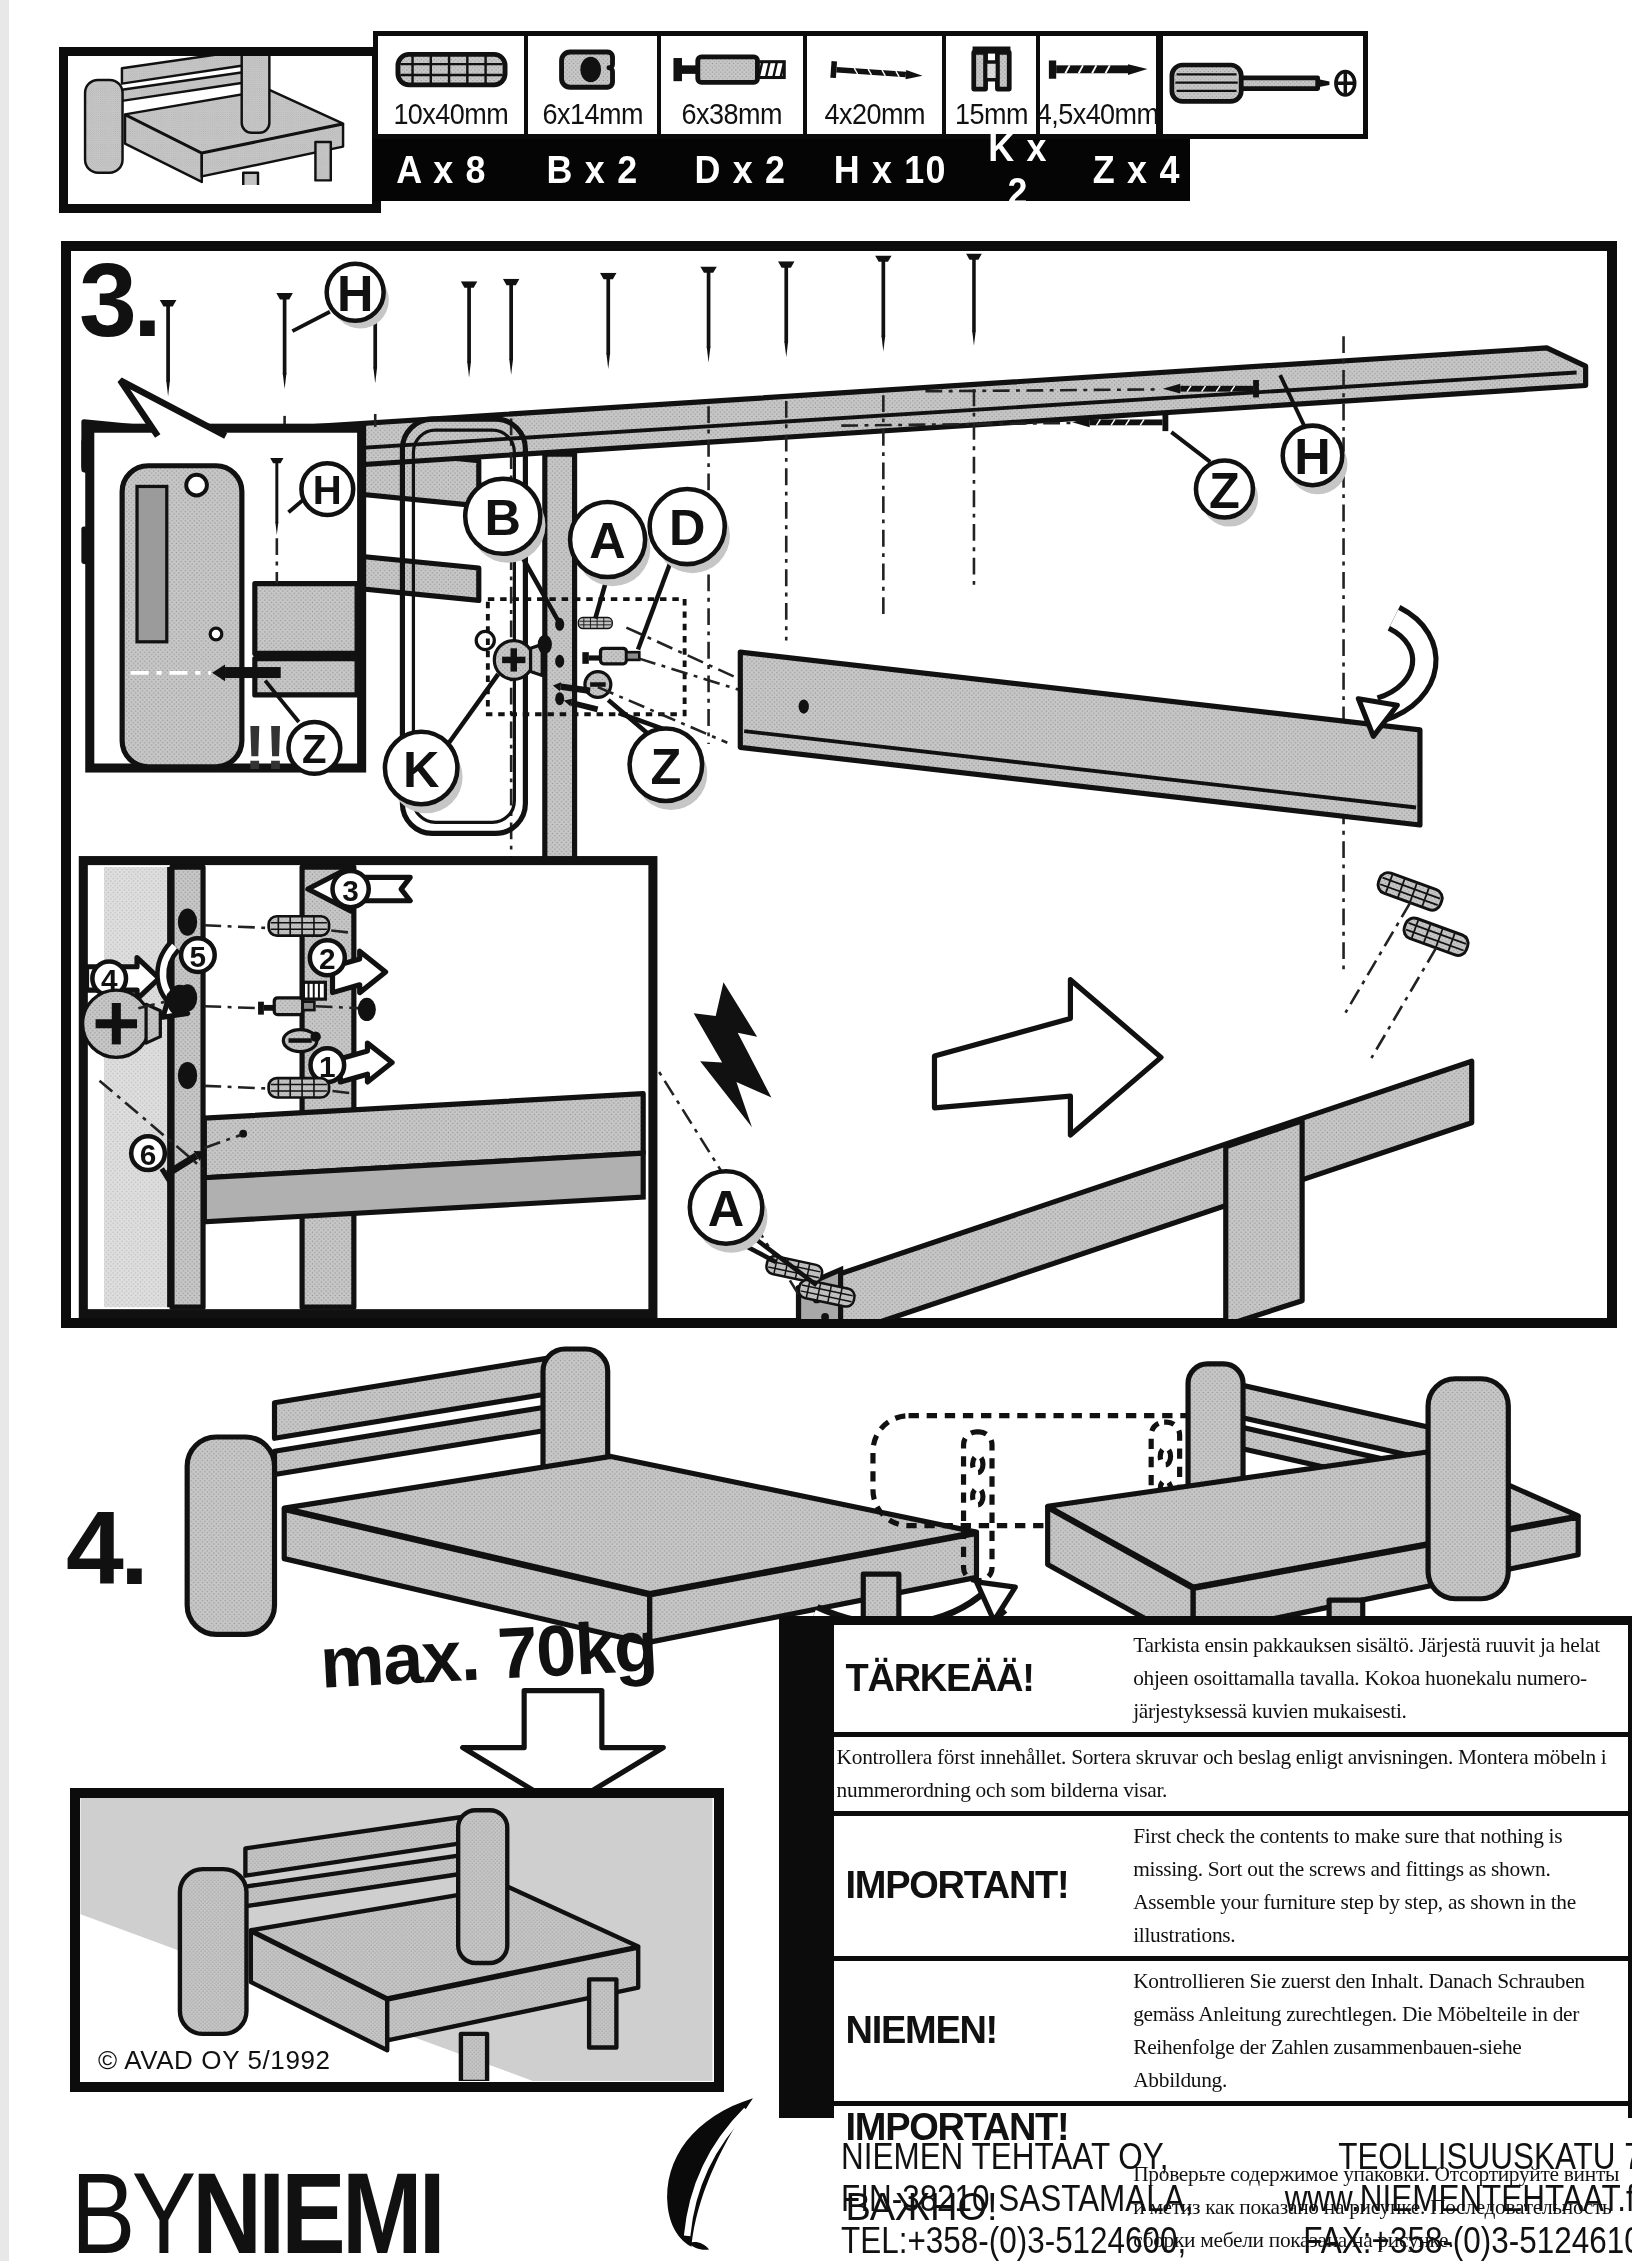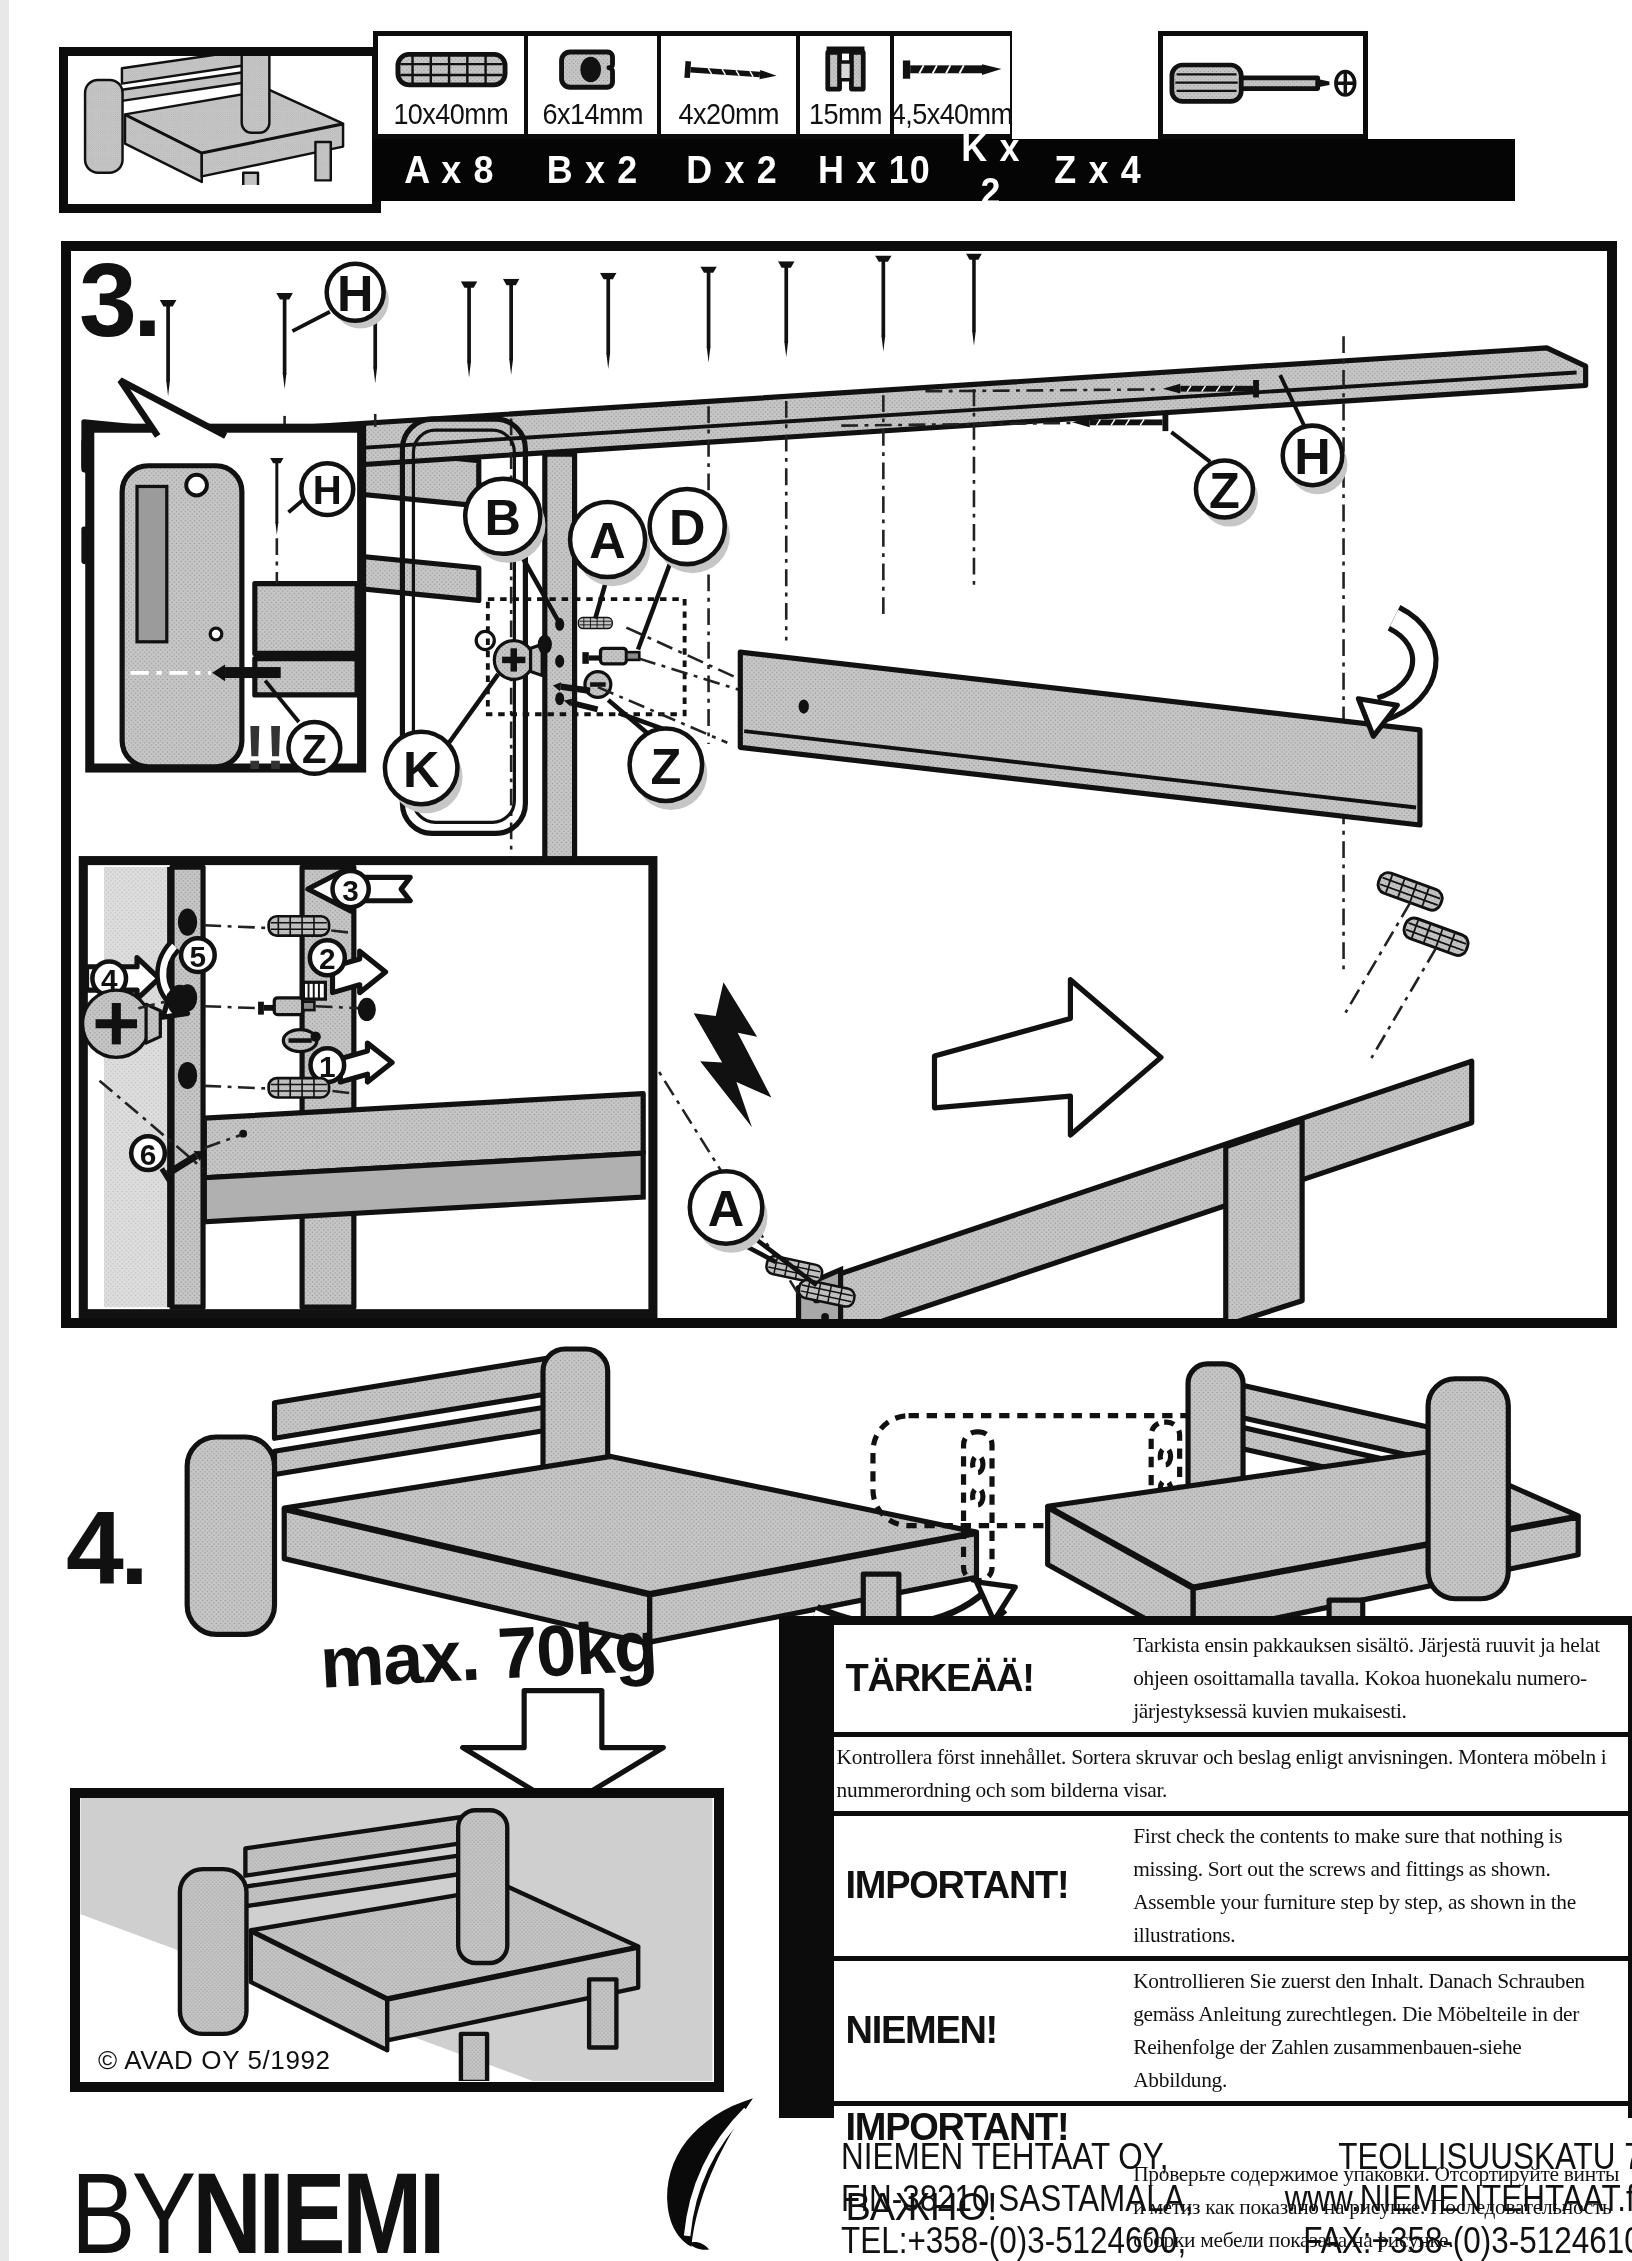--- a/index.html
+++ b/index.html
@@ -10,21 +10,21 @@
   
   .thumb-box{left:50px;top:47px;width:304px;height:148px;border:9px solid #0c0c0c;background:#fff;}
   .hw-cells{left:364px;top:31px;width:784px;height:108px;display:flex;}
   .hw-cell{flex:0 0 auto;border:5.2px solid #0c0c0c;border-right-width:2.6px;border-left-width:2.6px;
            background:#fff;display:flex;flex-direction:column;align-items:center;justify-content:space-between;
            box-sizing:border-box;padding:5.2px 2.6px 2.6px 2.6px;}
   .hw-cell:first-child{border-left-width:5.2px;}
   .hw-size{font-size:30px;font-weight:400;letter-spacing:-0.6px;white-space:nowrap;transform:scaleX(.9);}
   .tool-box{left:1149px;top:31px;width:210px;height:108px;border:5.2px solid #0c0c0c;background:#fff;
             box-sizing:border-box;display:flex;align-items:center;justify-content:center;}
-  .hw-strip{left:364px;top:139px;width:1142px;height:62px;background:#050505;display:flex;align-items:center;}
+  .hw-strip{left:364px;top:139px;width:817px;height:62px;background:#050505;display:flex;align-items:center;gap:23px;}
   .hw-count{color:#fff;font-size:39px;font-weight:600;text-align:center;letter-spacing:1.3px;transform:scaleX(.92);}
 
   
   .step3-frame{left:52px;top:241px;width:1556px;height:1087px;border:10.4px solid #0c0c0c;box-sizing:border-box;background:#fff;}
   .step-num{font-size:104px;font-weight:800;letter-spacing:-3.9px;}
   .n3{left:70px;top:241px;}
   .n4{left:57px;top:1489px;}
 
   
   .maxkg{left:311px;top:1613px;font-size:72px;font-weight:800;transform:rotate(-3deg);letter-spacing:-1.3px;white-space:nowrap;}
@@ -143,20 +143,33 @@
       </svg>
       <div class="hw-size">10x40mm</div>
     </div>
     <div class="hw-cell" style="width:133px">
       <svg width="91" height="56" viewBox="0 0 150 92">
         <path class="wood" stroke-width="6" d="M38,18 h62 a8,8 0 0 1 8,8 v12 a6,6 0 0 1 -6,6 a6,6 0 0 1 6,6 v18 a8,8 0 0 1 -8,8 h-62 a14,14 0 0 1 -14,-14 v-30 a14,14 0 0 1 14,-14 z"></path>
         <ellipse class="blk" cx="72" cy="47" rx="17" ry="21"></ellipse>
       </svg>
       <div class="hw-size">6x14mm</div>
     </div>
+    <div class="hw-cell" style="width:146px">
+      <svg width="129" height="56" viewBox="0 0 210 92">
+        <rect class="blk" x="8" y="28" width="14" height="38"></rect>
+        <rect class="blk" x="22" y="40" width="26" height="14"></rect>
+        <rect class="wood" stroke-width="6" x="48" y="26" width="98" height="42" rx="6"></rect>
+        <rect class="lineink" stroke-width="5" x="146" y="34" width="44" height="26" fill="#8c8c8c"></rect>
+        <line class="lineink" stroke-width="4" x1="154" y1="34" x2="148" y2="60"></line>
+          <line class="lineink" stroke-width="4" x1="166" y1="34" x2="160" y2="60"></line>
+        <line class="lineink" stroke-width="4" x1="178" y1="34" x2="172" y2="60"></line>
+          <line class="lineink" stroke-width="4" x1="190" y1="34" x2="184" y2="60"></line>
+      </svg>
+      <div class="hw-size">6x38mm</div>
+    </div>
     <div class="hw-cell" style="width:139px">
       <svg width="110" height="56" viewBox="0 0 180 92">
         <g transform="translate(10,46) rotate(4) translate(0,-20)">
           <use href="#screwHs" x="0" y="0" width="160" height="40" transform="scale(-1,1) translate(-160,0)"></use>
         </g>
       </svg>
       <div class="hw-size">4x20mm</div>
     </div>
     <div class="hw-cell" style="width:94px">
       <svg width="71" height="56" viewBox="0 0 120 92">

